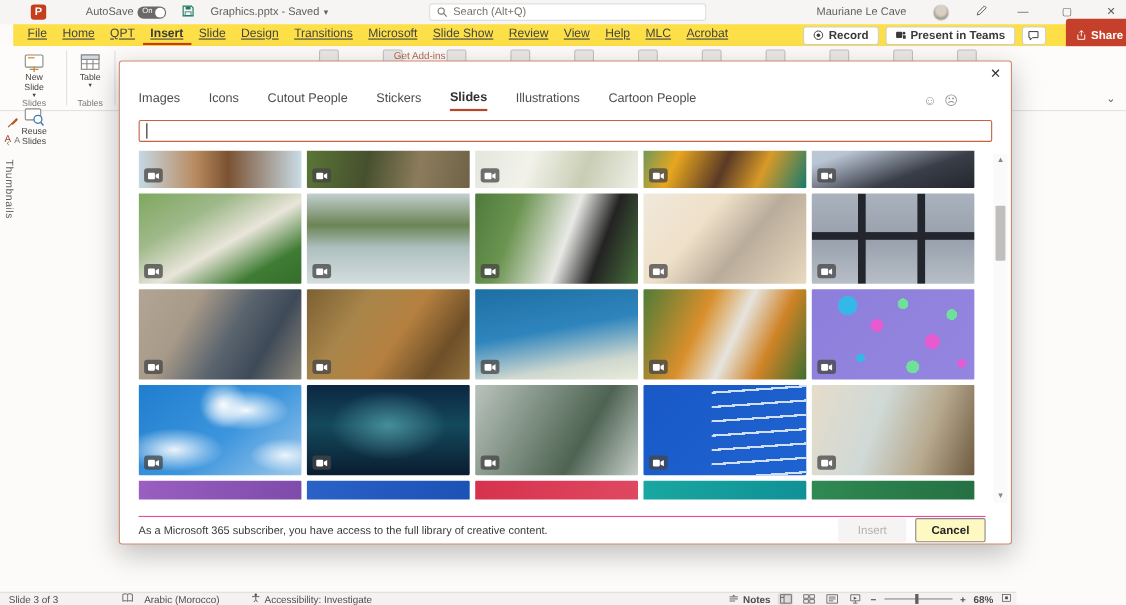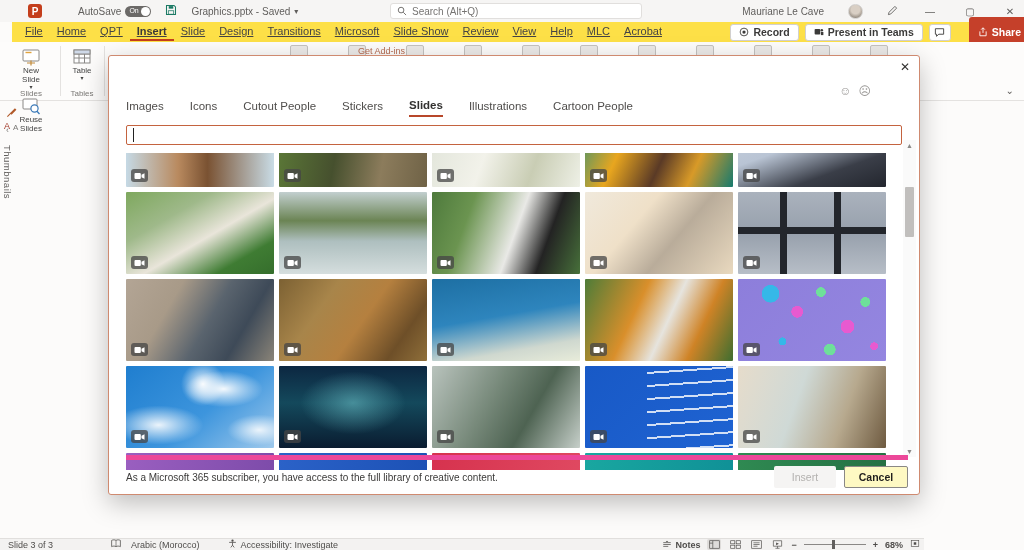--- a/index.html
+++ b/index.html
@@ -66,21 +66,21 @@
   .sb-right { position:absolute; right:4px; display:flex; align-items:center; gap:7px;font-weight:bold; }
   .view-ic { width:14px; height:11px; display:flex; align-items:center; justify-content:center; border-radius:2px; }
   .view-ic.active { background:#dedcda; }
   .zoom-track { width:62px; height:1px; background:#8a8886; position:relative; }
   .zoom-thumb { position:absolute; left:28px; top:-4px; width:3px; height:9px; background:#605e5c; }
 
   
   .dialog { position:absolute; left:108px; top:55px; width:812px; height:440px; background:#fff; z-index:5;
             border:1px solid #cf8a70; border-radius:3px; box-shadow:0 8px 26px rgba(0,0,0,.25); padding:0 17px; }
   .dlg-close { position:absolute; top:5px; right:9px; font-size:12px; color:#323130; line-height:1; }
-  .dlg-tabs { display:flex; gap:26px; margin-top:43px; font-size:11.5px; color:#4f4d4b; align-items:center; }
+  .dlg-tabs { display:flex; gap:26px; margin-top:27px; font-size:11.5px; color:#4f4d4b; align-items:center; }
   .dlg-tab { padding-bottom:4px; white-space:nowrap; }
   .dlg-tab.active { color:#323130; font-weight:bold; border-bottom:2.5px solid #b8472a; }
   .dlg-feedback { margin-left:auto; display:flex; gap:7px; color:#979593; font-size:12px; }
   .dlg-search { margin-top:8px; position:relative; }
   .dlg-search input { width:100%; height:20px; border:1.5px solid #c4633f; border-radius:2px; padding:0 6px; font-size:11px; outline:none; }
   .dlg-caret { position:absolute; left:7px; top:3px; width:1px; height:14px; background:#222; }
   .grid-viewport { height:317px; overflow:hidden; margin-top:8px; margin-right:16px; }
   .vgrid { display:grid; grid-template-columns:repeat(5,1fr); grid-auto-rows:82px; gap:5px; margin-top:-48px; }
   .thumb { position:relative; overflow:hidden; border-radius:1px; }
   .thumb::before { content:""; position:absolute; inset:0; }
@@ -101,21 +101,21 @@
       radial-gradient(circle 5px at 86% 28%, #6ee09a 95%, transparent),
       radial-gradient(circle 4px at 30% 76%, #35b8e8 95%, transparent),
       radial-gradient(circle 6px at 62% 86%, #6ee09a 95%, transparent),
       radial-gradient(circle 4px at 92% 82%, #e85ad0 95%, transparent); }
   .ov-glow::before { background:radial-gradient(ellipse 70px 42px at 50% 45%, rgba(120,210,215,.5), rgba(0,0,0,0) 75%); }
   .ov-streaks::before { left:42%; background:repeating-linear-gradient(176deg, rgba(255,255,255,0) 0 6px, rgba(255,255,255,.8) 6px 8px, rgba(255,255,255,0) 8px 13px); }
   .ov-flower::before { background:radial-gradient(circle 16px at 78% 45%, rgba(255,255,255,.95), rgba(255,255,255,.25) 60%, transparent 72%); }
   .dlg-scrollbar { position:absolute; right:3px; top:84px; width:13px; height:317px; background:#fafafa; }
   .sb-arrow { position:absolute; left:0; width:13px; text-align:center; font-size:7px; color:#8a8886; }
   .sb-thumb { position:absolute; left:2px; top:47px; width:9px; height:50px; background:#c1bfbd; border-radius:1px; }
-  .dlg-footer { position:absolute; left:17px; right:11px; bottom:0; height:39px; border-top:5px solid #ec4899;
+  .dlg-footer { position:absolute; left:17px; right:23px; bottom:0; height:25px; border-top:1px solid #ec4899;
                 display:flex; align-items:center; }
   .footer-note { font-size:10px; color:#3b3a39; flex:1; }
   .btn-insert { width:62px; height:22px; background:#f5f4f3; color:#b3b1af; border:none; border-radius:2px; font-size:10.5px; margin-right:8px; }
   .btn-cancel { width:64px; height:22px; background:#fef9c3; color:#201f1e; border:1px solid #8a8886; border-radius:2px; font-size:10.5px; font-weight:bold; }
 </style>
 </head>
 <body>
 
 <div class="titlebar">
   <div class="ppt-logo">P</div>

